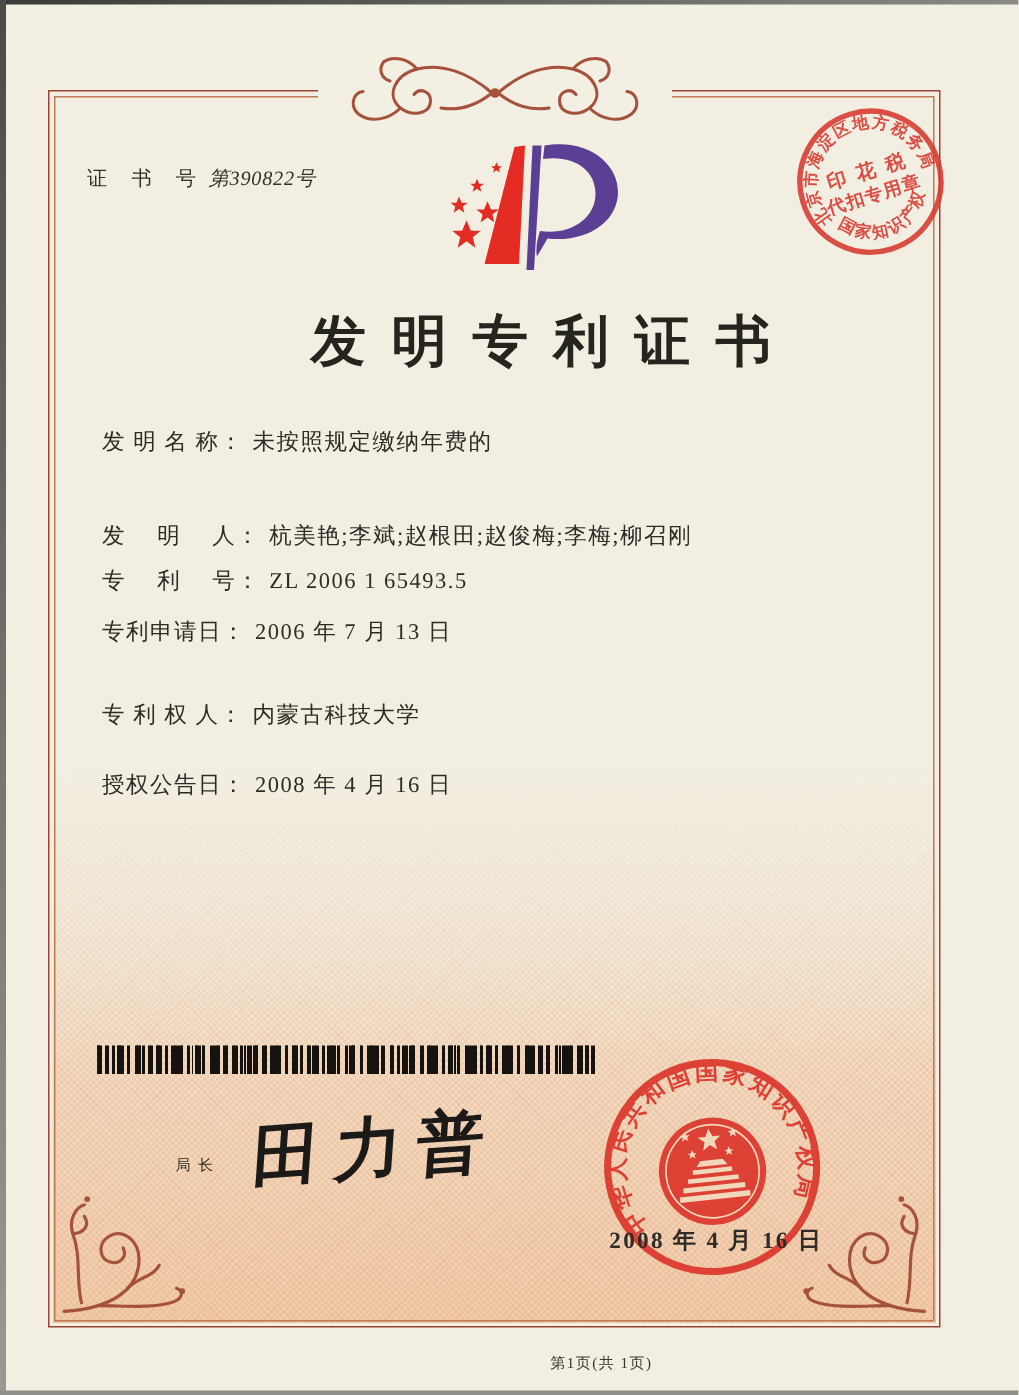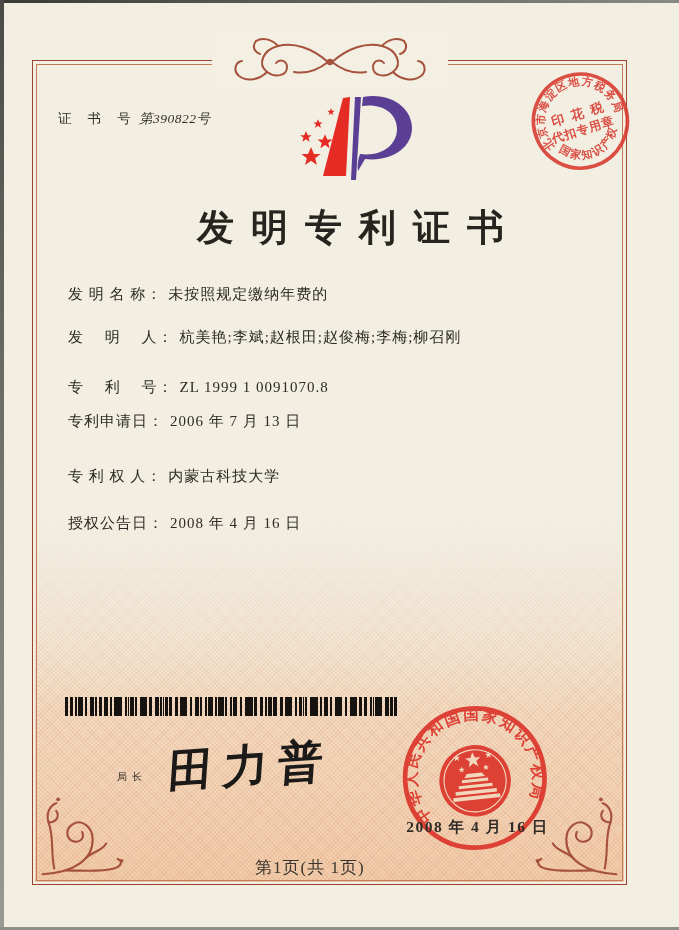--- a/index.html
+++ b/index.html
@@ -35,20 +35,21 @@
   .cert-no { position:absolute; left:58px; top:110px; font-size:13.5px; color:#33302a; z-index:3; }
   .cert-no .lbl { letter-spacing:4px;font-family:Liberation Mono, monospace; }
   .cert-no .num { margin-left:1px; letter-spacing:0.5px;font-style:italic; }
 
   .logo { position:absolute; left:296px; top:94px; z-index:2; }
 
   .title {
     position:absolute; left:32px; top:203px; width:637px; text-align:center;
     font-size:37px; font-weight:600; color:#26241f; letter-spacing:17px; text-indent:17px;
     z-index:2;
+    padding-left:10px;
   }
   .f-row { position:absolute; left:68px; white-space:nowrap; font-size:15px; color:#2e2b26; z-index:2; }
   .f-label { letter-spacing:1px; }
   .f-value { margin-left:6px; letter-spacing:1px; }
 
   .body-text {
     position:absolute; left:66px; top:549px; width:553px; z-index:2;
     font-size:14px; line-height:21.6px; color:#35322c; text-align:justify; letter-spacing:0.4px;
   }
   .body-text p { margin:0; text-indent:2em; }
@@ -70,21 +71,21 @@
   }
 
   .seal { position:absolute; left:395px; top:698px; z-index:3; opacity:0.93; transform:rotate(-6deg); }
   .seal-date {
     position:absolute; left:400px; top:817px; width:155px; text-align:center; z-index:4;
     font-size:15.5px; color:#2f2c28; letter-spacing:1.5px; font-weight:600;
   }
 
   .tax-stamp { position:absolute; left:506px; top:46px; z-index:5; opacity:0.88; transform:rotate(-17deg); }
 
-  .footer-page { position:absolute; left:255px; top:856px; width:180px; text-align:left; font-size:17px; color:#3a362f; letter-spacing:1px; z-index:3; }
+  .footer-page { position:absolute; left:255px; top:902px; width:180px; text-align:right; font-size:10px; color:#3a362f; letter-spacing:1px; z-index:3; }
 
   .ornament-top {
     position:absolute; left:50%; top:-29px; transform:translateX(-50%);
     background:#f3efe2; padding:0 6px; z-index:2; line-height:0;
   }
   .corner { position:absolute; bottom:4px; z-index:1; line-height:0; }
   #corner-left { left:4px; }
   #corner-right { right:4px; transform:scaleX(-1); }
 </style>
 </head>
@@ -168,25 +169,25 @@
 
     <path d="M 67,3 C 96,-2 116,15 116,34 C 116,54 95,68 69,65 L 62,77 C 61,72 62,66 64,60 C 84,63 101,52 101,35 C 101,19 86,9 66,12 Z" fill="#5b3f94"></path>
   </svg>
 </div>
 
 <div class="title">发明专利证书</div>
 
 <div class="f-row" style="top:285px">
   <span class="f-label">发 明 名 称：</span><span class="f-value">未按照规定缴纳年费的</span>
 </div>
-<div class="f-row" style="top:328px">
+<div class="f-row" style="top:348px">
   <span class="f-label">发　 明　 人：</span><span class="f-value">杭美艳;李斌;赵根田;赵俊梅;李梅;柳召刚</span>
 </div>
 <div class="f-row" style="top:378px">
-  <span class="f-label">专　 利　 号：</span><span class="f-value">ZL 1999 1 0091070.8</span>
+  <span class="f-label">专　 利　 号：</span><span class="f-value">ZL 2006 1 65493.5</span>
 </div>
 <div class="f-row" style="top:412px">
   <span class="f-label">专利申请日：</span><span class="f-value">2006 年 7 月 13 日</span>
 </div>
 <div class="f-row" style="top:467px">
   <span class="f-label">专 利 权 人：</span><span class="f-value">内蒙古科技大学</span>
 </div>
 <div class="f-row" style="top:514px">
   <span class="f-label">授权公告日：</span><span class="f-value">2008 年 4 月 16 日</span>
 </div>

